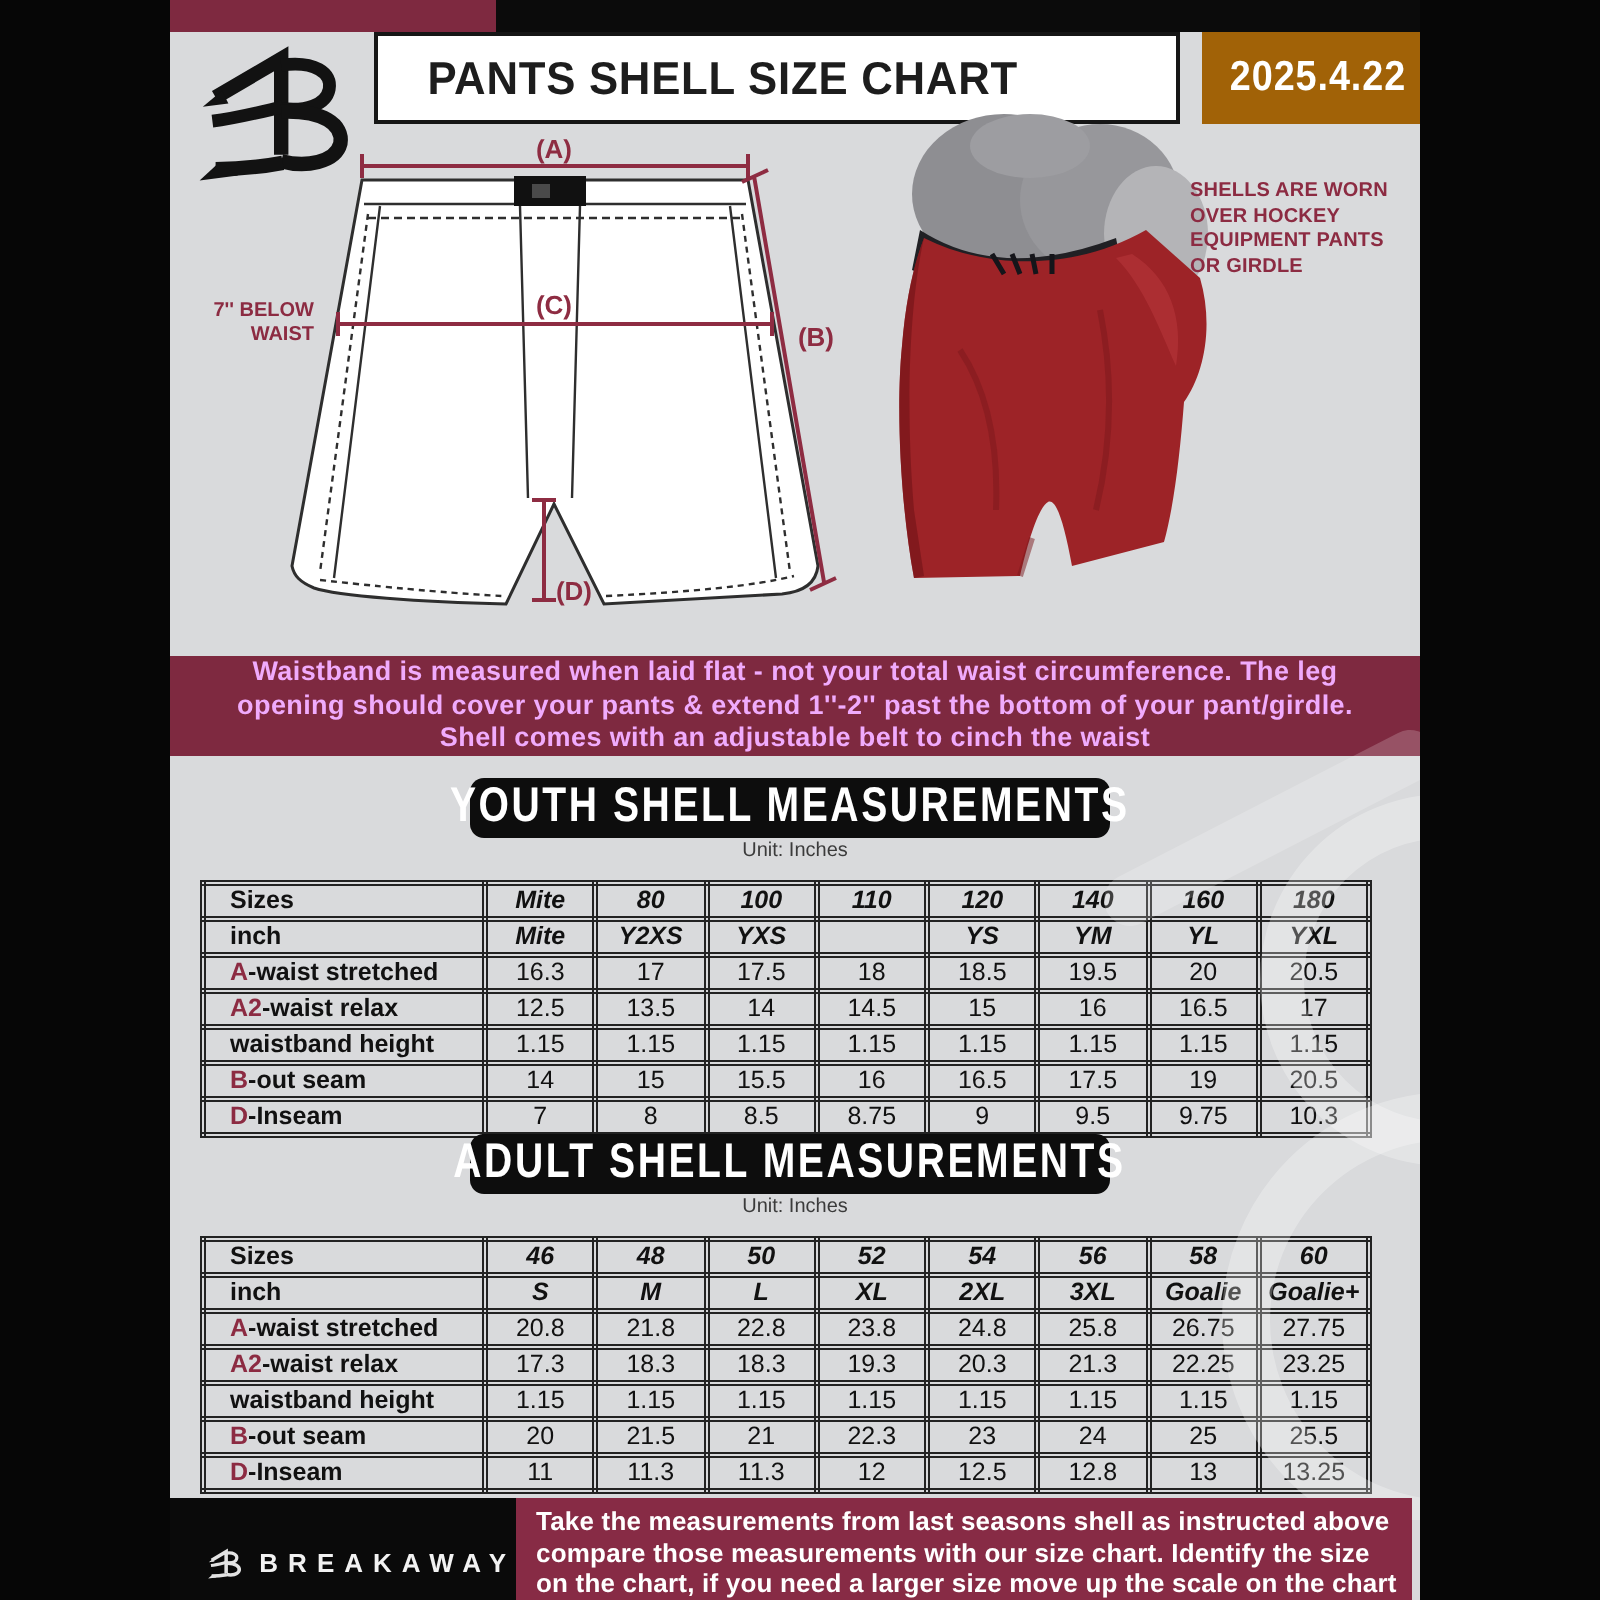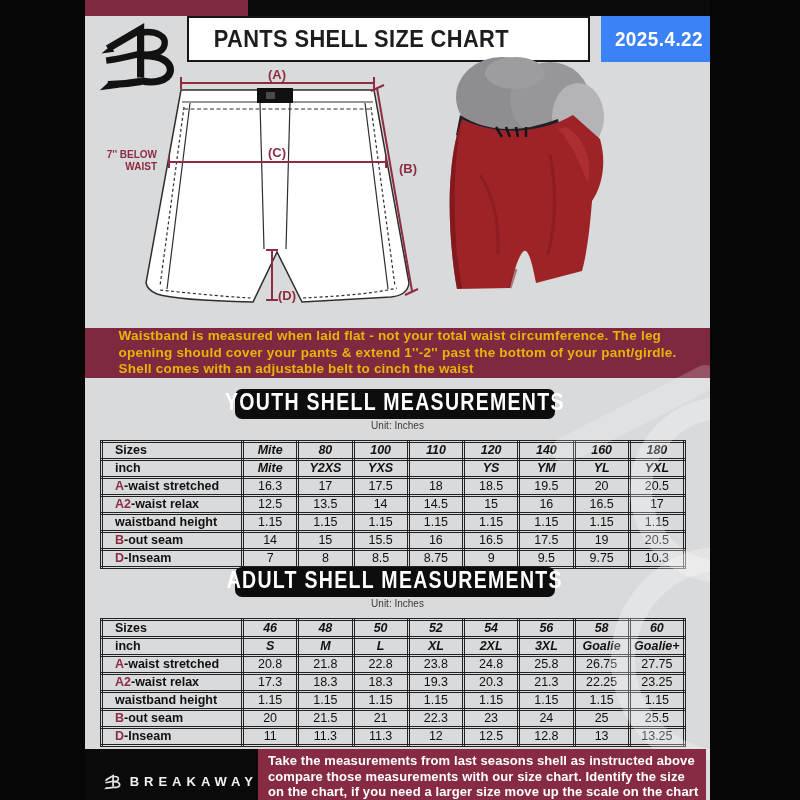--- a/index.html
+++ b/index.html
@@ -6,32 +6,32 @@
   body{width:800px;height:800px;overflow:hidden;background:#060606;}
   .stage{position:relative;width:800px;height:800px;background:#060606;font-family:"Liberation Sans",sans-serif;}
   .content{position:absolute;left:85px;top:0;width:625px;height:800px;background:#d9dadc;overflow:hidden;}
   .abs{position:absolute;}
 
   
   .strip-maroon{left:0;top:0;width:163px;height:16px;background:#7e2940;}
   .strip-black{left:163px;top:0;width:462px;height:16px;background:#0b0b0b;}
   .title-box{left:102px;top:16px;width:403px;height:46px;background:#ffffff;border:2px solid #161616;box-sizing:border-box;display:flex;align-items:center;}
   .title-text{padding-left:26px;font-size:23px;font-weight:bold;color:#1d1d1d;letter-spacing:.4px;transform:scaleX(.95);transform-origin:left center;white-space:nowrap;}
-  .date-box{left:516px;top:16px;width:115px;height:46px;background:#3b82f6;display:flex;align-items:center;justify-content:center;}
+  .date-box{left:516px;top:16px;width:115px;height:46px;background:#a16207;display:flex;align-items:center;justify-content:center;}
   .date-text{color:#ffffff;font-weight:bold;font-size:21px;letter-spacing:.5px;transform:scaleX(.9);white-space:nowrap;}
   .logo-wrap{left:10px;top:18px;width:80px;height:74px;}
 
   
   .diagram-wrap{left:20px;top:62px;width:325px;height:250px;}
   .photo-wrap{left:355px;top:55px;width:270px;height:265px;}
   .photo-note{left:510px;top:90px;width:114px;font-size:10px;font-weight:bold;color:#8c2b42;line-height:12.5px;white-space:pre-line;letter-spacing:.1px;}
 
   
   .info-banner{left:0;top:328px;width:625px;height:50px;background:#7e2940;display:flex;align-items:center;justify-content:center;}
-  .info-banner-text{color:#eab308;font-size:13.5px;line-height:16.5px;font-weight:bold;white-space:pre-line;letter-spacing:.2px;}
+  .info-banner-text{color:#f0abfc;font-size:13.5px;line-height:16.5px;font-weight:bold;text-align:center;white-space:pre-line;letter-spacing:.2px;}
 
   
   .section-banner{left:150px;width:320px;height:30px;background:#0d0d0d;border-radius:7px;display:flex;align-items:flex-start;justify-content:center;}
   .banner-youth{top:389px;}
   .banner-adult{top:567px;}
   .section-banner-text{color:#ffffff;font-size:23px;font-weight:bold;letter-spacing:1.5px;transform:scale(.85,1.06);white-space:nowrap;}
   .unit-line{left:0;width:625px;text-align:center;font-size:10px;color:#3b3b3b;}
   .unit-youth{top:420px;}
   .unit-adult{top:598px;}
 
@@ -121,20 +121,24 @@
         <ellipse cx="75" cy="18" rx="30" ry="16" fill="#9d9da1"></ellipse>
         <ellipse cx="138" cy="62" rx="26" ry="34" fill="#b4b4b7"></ellipse>
         <path d="M20,60 Q60,86 118,64 L122,84 Q62,102 16,80 Z" fill="#202024"></path>
         <path d="M22,64 C58,82 102,78 133,60 L160,84 C167,108 162,132 152,146 C150,172 147,198 142,216 L96,228 C92,206 88,194 84,196 C79,199 74,216 70,233 L17,234 C10,196 8,148 11,118 C13,94 17,77 22,64 Z" fill="#9d2327"></path>
         <path d="M22,64 C16,90 12,140 17,200 L22,233 L17,234 C10,196 8,148 11,118 C13,94 17,77 22,64 Z" fill="#761519" opacity=".7"></path>
         <path d="M126,72 C145,84 152,104 148,128 C140,110 132,88 118,74 Z" fill="#b03136" opacity=".8"></path>
         <path d="M40,120 Q60,150 58,200 M110,100 Q120,150 108,200 M70,233 L76,214" stroke="#7c181c" stroke-width="3" fill="none" opacity=".5"></path>
         <path d="M56,72 l6,10 M66,72 l4,10 M76,72 l2,10 M86,72 l0,10" stroke="#15151a" stroke-width="2.5"></path>
       </svg>
     </div>
+    <div class="abs photo-note">SHELLS ARE WORN
+OVER HOCKEY
+EQUIPMENT PANTS
+OR GIRDLE</div>
 
     <div class="abs info-banner">
       <div class="info-banner-text">Waistband is measured when laid flat - not your total waist circumference. The leg
 opening should cover your pants &amp; extend 1''-2'' past the bottom of your pant/girdle.
 Shell comes with an adjustable belt to cinch the waist</div>
     </div>
 
     <div class="abs section-banner banner-youth">
       <span class="section-banner-text">YOUTH SHELL MEASUREMENTS</span>
     </div>

